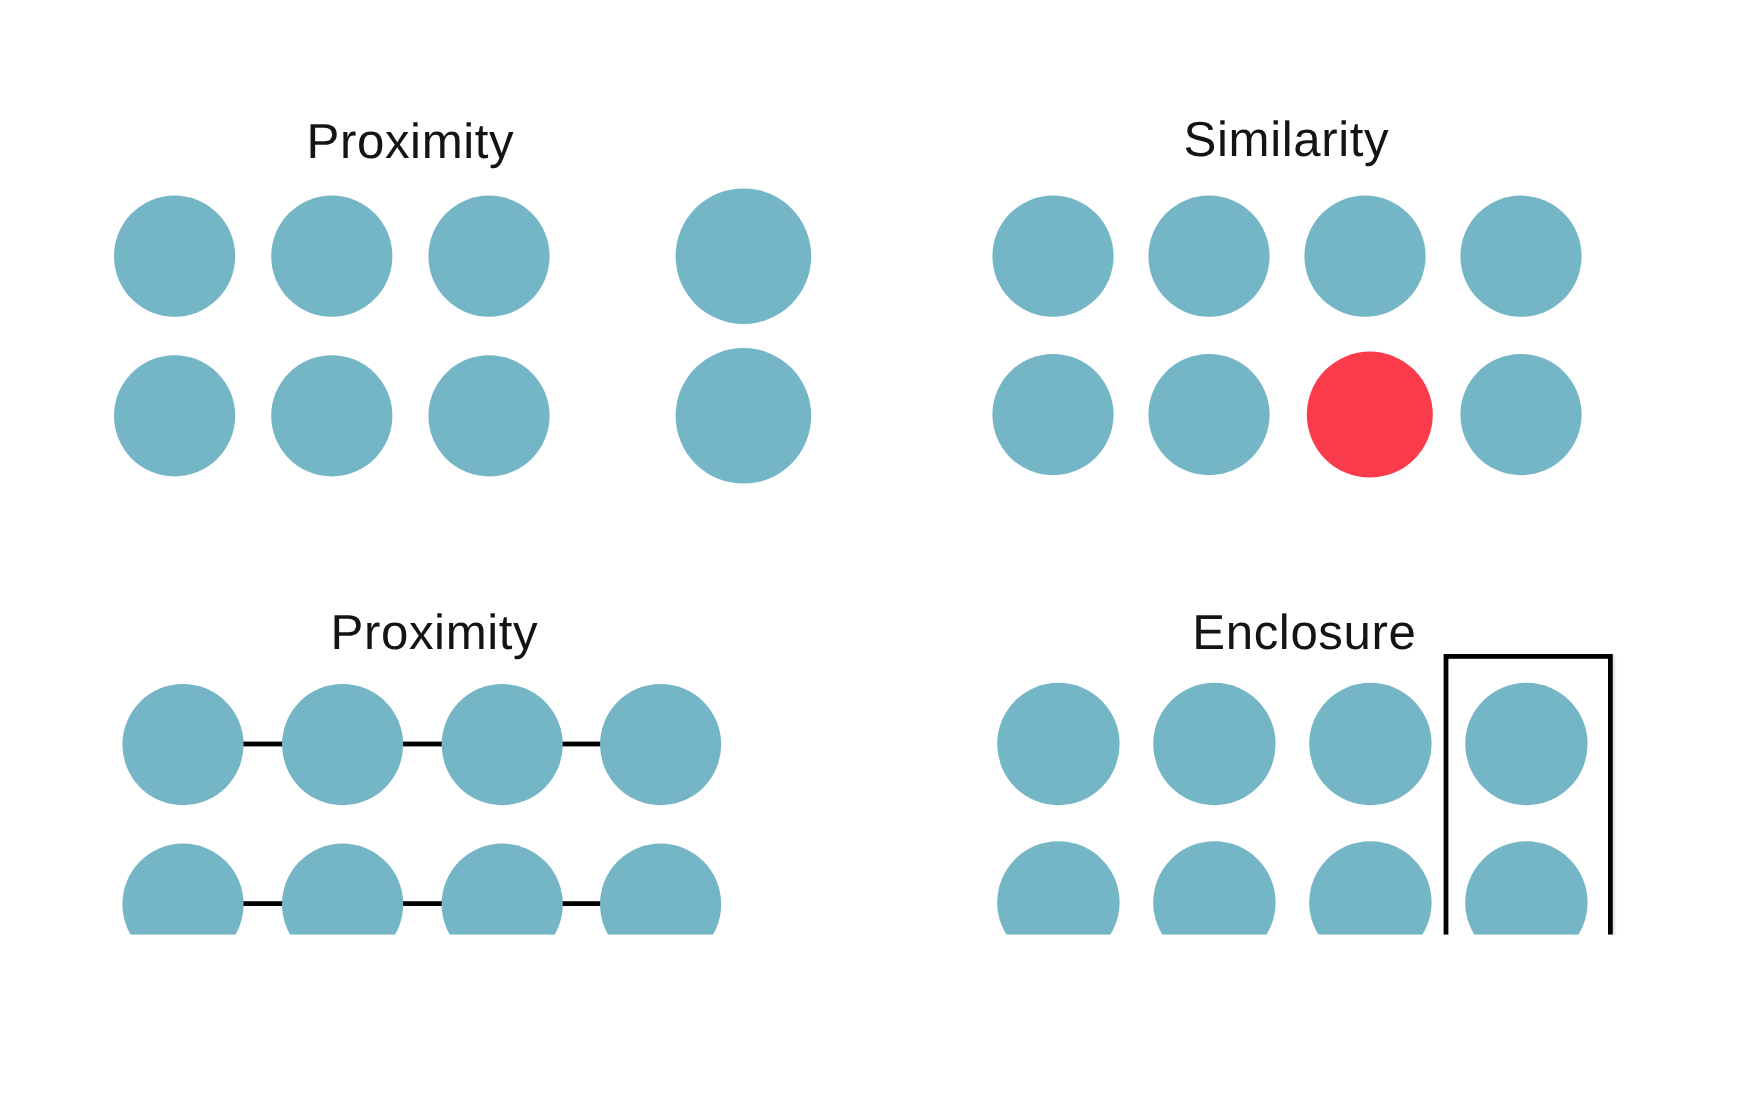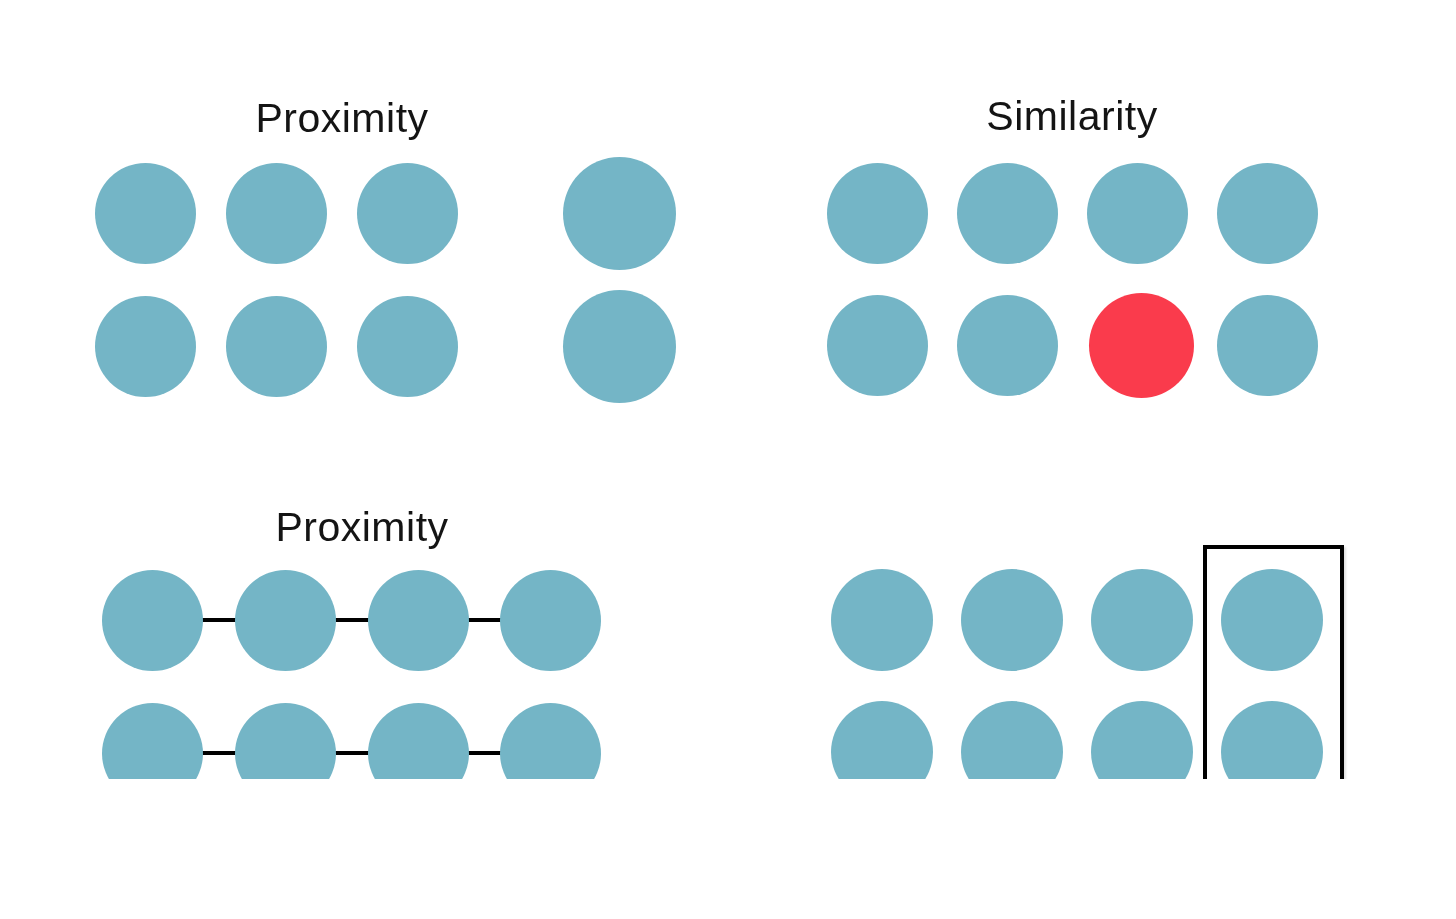--- a/index.html
+++ b/index.html
@@ -43,20 +43,21 @@
     box-shadow: 2px 2px 2px rgba(0,0,0,0.12);
   }
 </style>
 </head>
 <body>
 
 <div class="canvas">
   <div class="panel-title" style="left: 162px; top: 94px; color: rgb(20, 20, 20);">Proximity</div>
   <div class="panel-title" style="left: 892px; top: 92px; color: rgb(20, 20, 20);">Similarity</div>
   <div class="panel-title" style="left: 182px; top: 503px; color: rgb(20, 20, 20);">Proximity</div>
+  <div class="panel-title" style="left: 907px; top: 503px; color: rgb(20, 20, 20);">Enclosure</div>
   <div id="shapes">
       <div class="circle" style="left: 94.5px; top: 162.5px; width: 101px; height: 101px; background: rgb(116, 181, 198);"></div>
       <div class="circle" style="left: 225.5px; top: 162.5px; width: 101px; height: 101px; background: rgb(116, 181, 198);"></div>
       <div class="circle" style="left: 356.5px; top: 162.5px; width: 101px; height: 101px; background: rgb(116, 181, 198);"></div>
       <div class="circle" style="left: 562.5px; top: 156.5px; width: 113px; height: 113px; background: rgb(116, 181, 198);"></div>
       <div class="circle" style="left: 94.5px; top: 295.5px; width: 101px; height: 101px; background: rgb(116, 181, 198);"></div>
       <div class="circle" style="left: 225.5px; top: 295.5px; width: 101px; height: 101px; background: rgb(116, 181, 198);"></div>
       <div class="circle" style="left: 356.5px; top: 295.5px; width: 101px; height: 101px; background: rgb(116, 181, 198);"></div>
       <div class="circle" style="left: 562.5px; top: 289.5px; width: 113px; height: 113px; background: rgb(116, 181, 198);"></div>
       <div class="circle" style="left: 826.5px; top: 162.5px; width: 101px; height: 101px; background: rgb(116, 181, 198);"></div>

